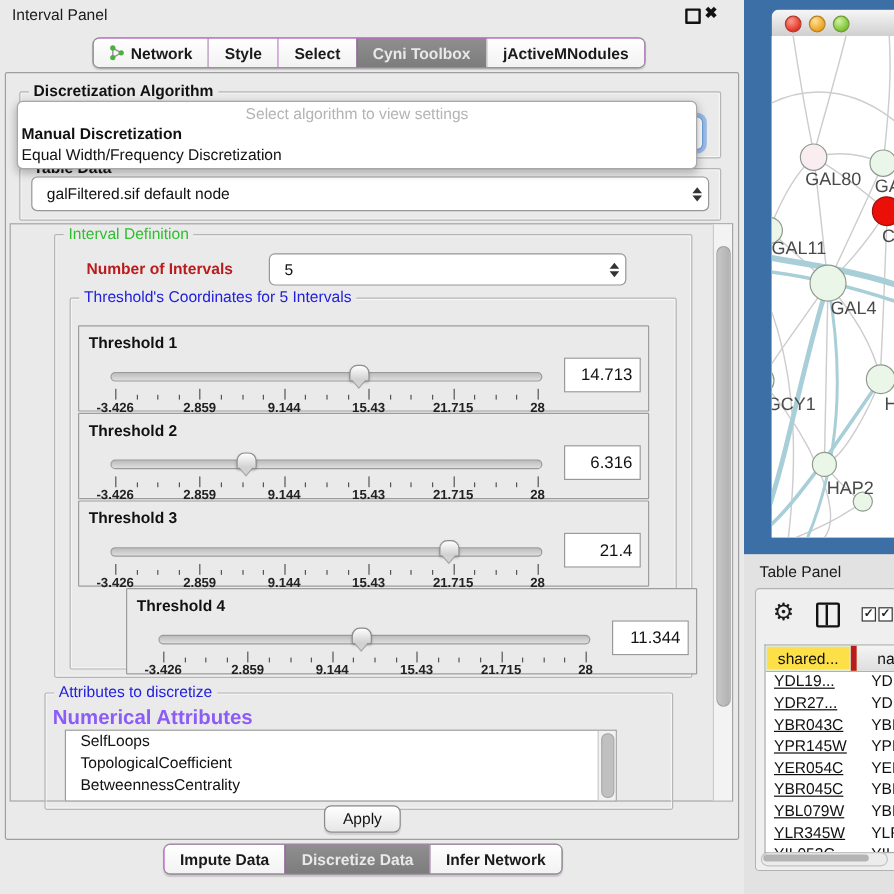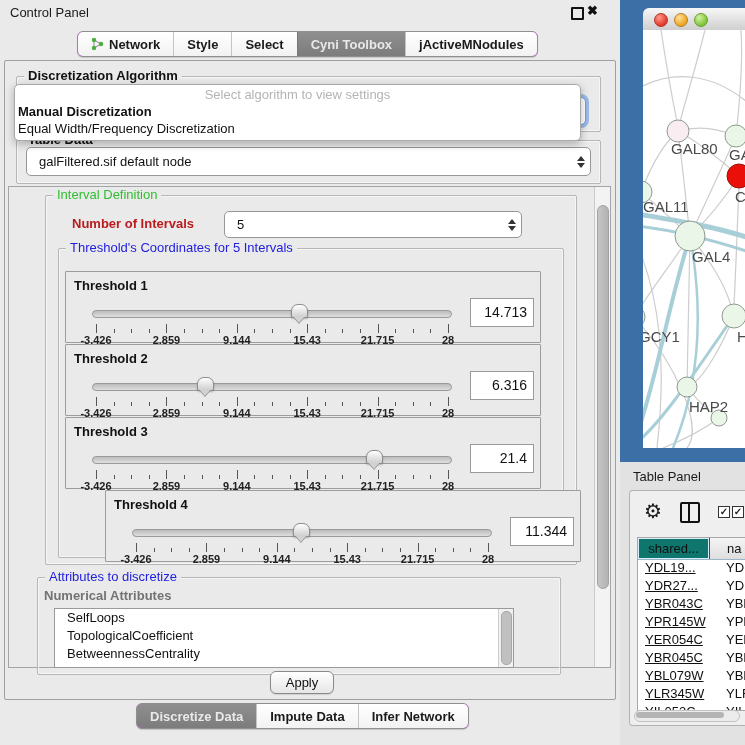--- a/index.html
+++ b/index.html
@@ -65,21 +65,21 @@
     filter:drop-shadow(0 1px 0 #8d8d8d);}
   .ticks{position:absolute;left:4px;right:4px;top:18px;height:9px;}
   .tick{position:absolute;width:1px;background:#555;bottom:0;}
   .tick.major{height:9px;}
   .tick.minor{height:4px;}
   .ticklabels{position:absolute;left:4px;right:4px;top:28px;height:12px;}
   .ticklabel{position:absolute;transform:translateX(-50%);font-size:11px;font-weight:bold;color:#222;white-space:nowrap;}
   .valuebox{position:absolute;right:6px;top:26px;width:56px;height:27px;background:#fff;border:1px solid #9a9a9a;
     font-size:14px;color:#111;text-align:right;line-height:27px;padding-right:6px;}
   
-  .attr-sub{position:absolute;left:6px;top:10px;font-size:13px;font-weight:bold;color:#737373;}
+  .attr-sub{position:absolute;left:6px;top:10px;font-size:17px;font-weight:bold;color:#8b5cf6;}
   .attr-list{position:absolute;left:16px;top:30px;width:458px;height:58px;background:#fff;border:1px solid #9a9a9a;overflow:hidden;}
   .attr-item{font-size:13px;color:#111;line-height:18px;padding-left:12px;white-space:nowrap;}
   .attr-scroll{position:absolute;right:0;top:0;width:14px;height:100%;background:#f1f1f1;border-left:1px solid #ccc;}
   .attr-scroll .thumb{position:absolute;left:2px;top:2px;width:9px;height:52px;background:#c0c0c0;border:1px solid #a8a8a8;border-radius:5px;}
   .apply-btn{position:absolute;left:270px;top:671px;width:62px;height:21px;border:1px solid #8a8a8a;border-radius:6px;
     background:linear-gradient(#ffffff,#e6e6e6);font-size:13px;color:#111;text-align:center;line-height:21px;box-shadow:0 1px 1px rgba(0,0,0,.12);}
   
   .net-ico{width:13px;height:14px;position:relative;display:inline-block;}
   
   .net-window{position:absolute;left:620px;top:0;width:125px;height:462px;background:#3c6fa6;}
@@ -96,35 +96,35 @@
   .tp-card{position:absolute;left:9px;top:28px;width:116px;height:234px;background:#efefef;
     border:1px solid #b2b2b2;border-right:none;border-radius:4px 0 0 4px;}
   .tp-toolbar{position:absolute;left:0;top:6px;width:100%;height:34px;}
   .gear-ico{position:absolute;left:14px;top:2px;font-size:20px;color:#1a1a1a;line-height:24px;}
   .col-ico{position:absolute;left:50px;top:5px;width:16px;height:17px;border:2px solid #111;border-radius:2px;}
   .col-ico:after{content:"";position:absolute;left:6px;top:0;width:2px;height:17px;background:#111;}
   .chk{position:absolute;top:9px;width:10px;height:10px;border:1.5px solid #333;background:#fff;font-size:10px;
     line-height:10px;text-align:center;color:#222;font-weight:bold;}
   .tp-table{position:absolute;left:7px;top:46px;width:109px;height:172px;background:#fff;border:1px solid #a8a8a8;border-right:none;overflow:hidden;}
   .tp-hrow{display:flex;height:21px;border-bottom:1px solid #9ab7c9;}
-  .tp-h1{width:71px;background:#0f766e;border-right:1px solid #b91c1c;box-shadow:inset 0 0 0 1px #d8eefa;
+  .tp-h1{width:71px;background:#fde047;border-right:5px solid #b91c1c;box-shadow:inset 0 0 0 1px #d8eefa;
     font-size:13px;color:#111;text-align:center;line-height:21px;overflow:hidden;}
   .tp-h2{flex:1;background:linear-gradient(#f4f4f4,#dedede);font-size:13px;color:#111;line-height:21px;padding-left:17px;overflow:hidden;}
   .tp-row{display:flex;height:18px;font-size:13px;color:#111;}
   .tp-c1{width:71px;padding-left:7px;overflow:hidden;white-space:nowrap;text-decoration:underline;}
   .tp-c2{flex:1;padding-left:10px;overflow:hidden;white-space:nowrap;}
   .hscroll{position:absolute;left:4px;bottom:3px;width:104px;height:10px;background:#ececec;border:1px solid #c2c2c2;border-radius:6px;}
   .hscroll .thumb{position:absolute;left:1px;top:1px;width:88px;height:6px;background:#b4b4b4;border-radius:4px;}
 </style>
 </head>
 <body>
 
 <div class="control-panel">
   <div class="cp-titlebar">
-    <span class="cp-title">Control Panel</span>
+    <span class="cp-title">Interval Panel</span>
     <span class="float-icon"></span>
     <span class="close-icon">✖</span>
   </div>
 
   <div class="segbar topbar">
     <div class="seg">
       <svg class="net-ico" viewBox="0 0 13 14">
         <path d="M3,3 L3,11 M3,3 L10,7 M3,11 L10,7" stroke="#9a9a9a" stroke-width="1.2" fill="none"></path>
         <circle cx="3" cy="3" r="2.2" fill="#4caf3f"></circle>
           <circle cx="3" cy="11" r="2.2" fill="#4caf3f"></circle>
@@ -371,25 +371,25 @@
     </div>
 
     <div class="vscroll">
       <div class="thumb" style="top:18px;height:382px;"></div>
     </div>
   </div>
 
   <div class="apply-btn">Apply</div>
 
   <div class="segbar bottombar">
+    <div class="seg">
+        <span>Impute Data</span>
+      </div>
     <div class="seg active">
         <span>Discretize Data</span>
-      </div>
-    <div class="seg">
-        <span>Impute Data</span>
       </div>
     <div class="seg">
         <span>Infer Network</span>
       </div>
   </div>
 </div>
 
 <div class="net-window">
   <div class="mac-titlebar">
     <span class="light red"></span>

